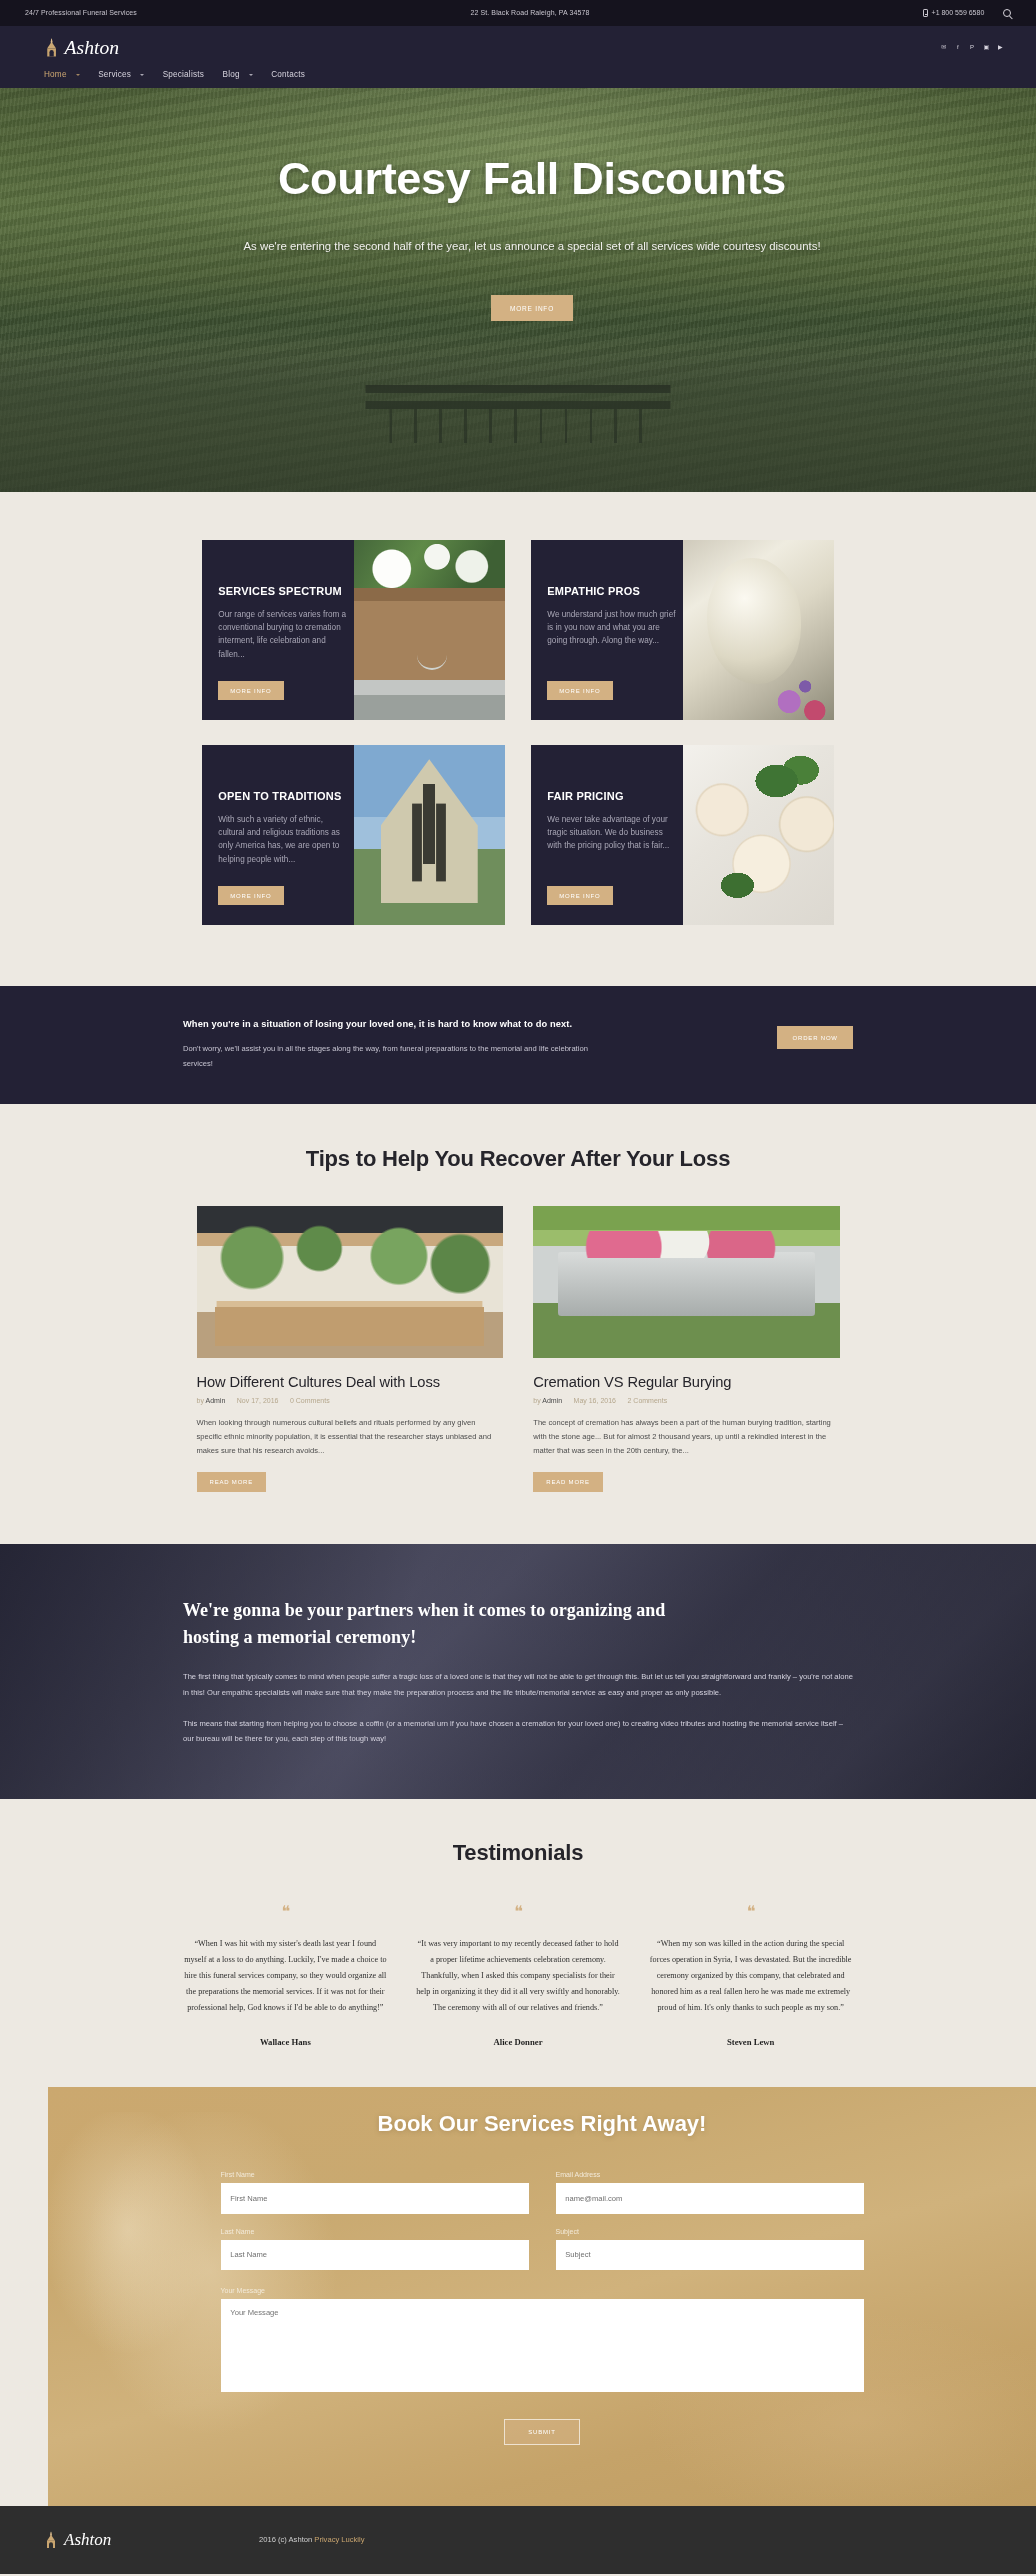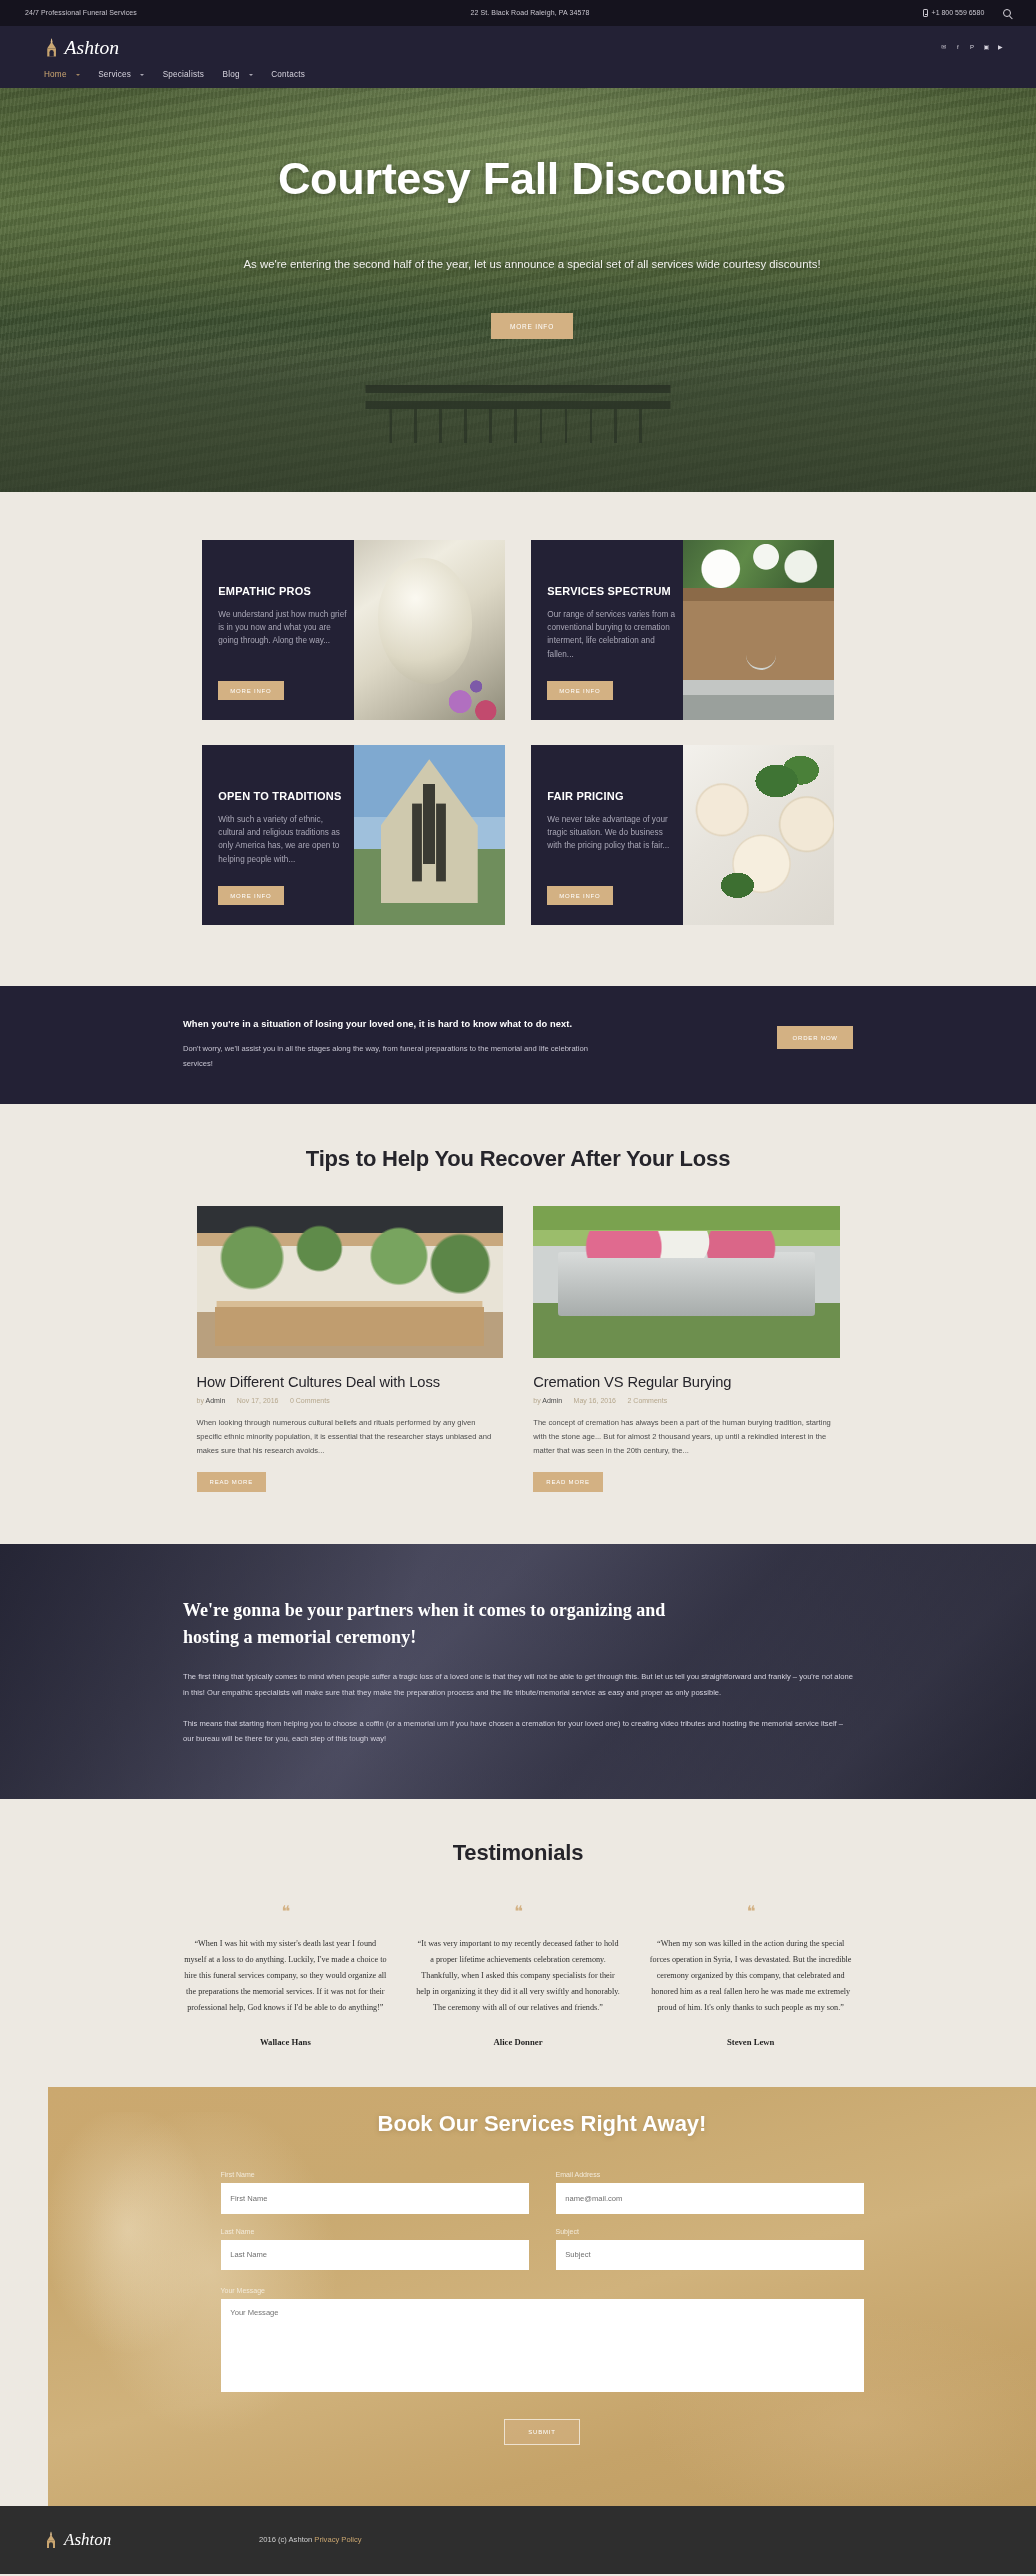--- a/index.html
+++ b/index.html
@@ -65,21 +65,21 @@
     opacity:.85;
   }
   .hero-bench:after{content:"";position:absolute;left:8%;right:8%;top:24px;height:34px;
     background:repeating-linear-gradient(90deg,#1e211b 0 2.2px,rgba(0,0,0,0) 2.2px 25px);opacity:.8;}
   .hero-inner{position:relative;z-index:3;text-align:center;padding-top:65px;}
   .hero-title{
     font-family:"Liberation Sans", sans-serif;font-weight:bold;font-size:45px;color:#fff;
     letter-spacing:-0.3px;text-shadow:0 1.1px 7.6px rgba(0,0,0,.35);
   }
   .hero-sub{
-    max-width:632px;margin:48px auto 0;font-size:11.4px;line-height:2.1;color:#f2f1ee;
+    max-width:632px;margin:30px auto 0;font-size:11.4px;line-height:2.1;color:#f2f1ee;
     text-shadow:0 0.5px 4.4px rgba(0,0,0,.4);
   }
   .btn{
     display:inline-block;background:#d3b183;color:#fff;font-size:6.5px;letter-spacing:0.8px;
     padding:7.6px 15.2px;border:none;cursor:pointer;text-transform:uppercase;
   }
   .hero-btn{margin-top:36px;padding:9.8px 18.5px;}
 
   
   .cards-sec{background:#ede9e2;padding:48px 0 36px;}
@@ -280,33 +280,33 @@
     <div class="hero-sub">As we're entering the second half of the year, let us announce a special set of all services wide courtesy discounts!</div>
     <button class="btn hero-btn">MORE INFO</button>
   </div>
 </div>
 
 <div class="cards-sec">
   <div class="wrap">
     <div class="card-row">
       <div class="card">
         <div class="card-text">
+          <div class="card-title">SERVICES SPECTRUM</div>
+          <div class="card-body">Our range of services varies from a conventional burying to cremation interment, life celebration and fallen...</div>
+          <button class="btn card-btn">MORE INFO</button>
+        </div>
+        <div class="card-img img-coffin"></div>
+      </div>
+      <div class="card">
+        <div class="card-text">
           <div class="card-title">EMPATHIC PROS</div>
           <div class="card-body">We understand just how much grief is in you now and what you are going through. Along the way...</div>
           <button class="btn card-btn">MORE INFO</button>
         </div>
         <div class="card-img img-angel"></div>
-      </div>
-      <div class="card">
-        <div class="card-text">
-          <div class="card-title">SERVICES SPECTRUM</div>
-          <div class="card-body">Our range of services varies from a conventional burying to cremation interment, life celebration and fallen...</div>
-          <button class="btn card-btn">MORE INFO</button>
-        </div>
-        <div class="card-img img-coffin"></div>
       </div>
     </div>
     <div class="card-row">
       <div class="card">
         <div class="card-text">
           <div class="card-title">OPEN TO TRADITIONS</div>
           <div class="card-body">With such a variety of ethnic, cultural and religious traditions as only America has, we are open to helping people with...</div>
           <button class="btn card-btn">MORE INFO</button>
         </div>
         <div class="card-img img-church"></div>
@@ -444,17 +444,17 @@
           <path d="M14 7 L22 19 L6 19 Z" fill="#cba874"></path>
           <rect x="6" y="19" width="16" height="15" fill="#c9a56f"></rect>
           <path d="M14 22 a4 4 0 0 1 4 4 v8 h-8 v-8 a4 4 0 0 1 4 -4 z" fill="#2e2e2e"></path>
           <rect x="13.4" y="2" width="1.2" height="7" fill="#e3c79a"></rect>
         </svg>
       </span>
       <span class="logo-text">Ashton</span>
     </div>
     <div class="f-copy">
       <span>2016 (c) Ashton</span>
-      <a>Privacy Policy</a>
+      <a>Privacy Luckily</a>
     </div>
   </div>
 </div>
 
 
 </body></html>

